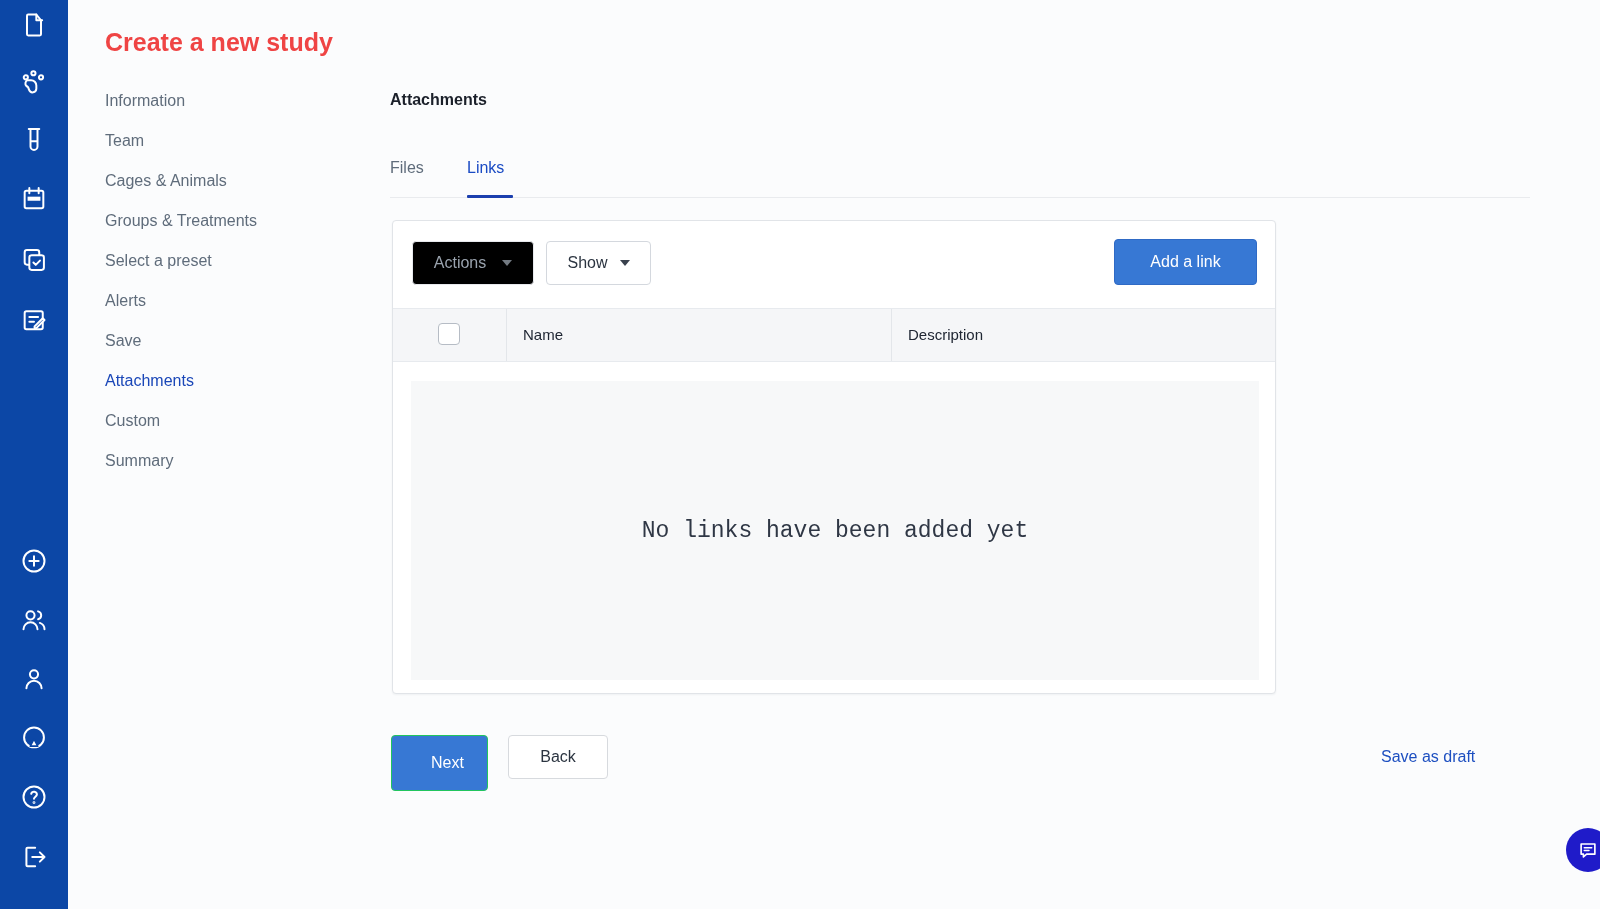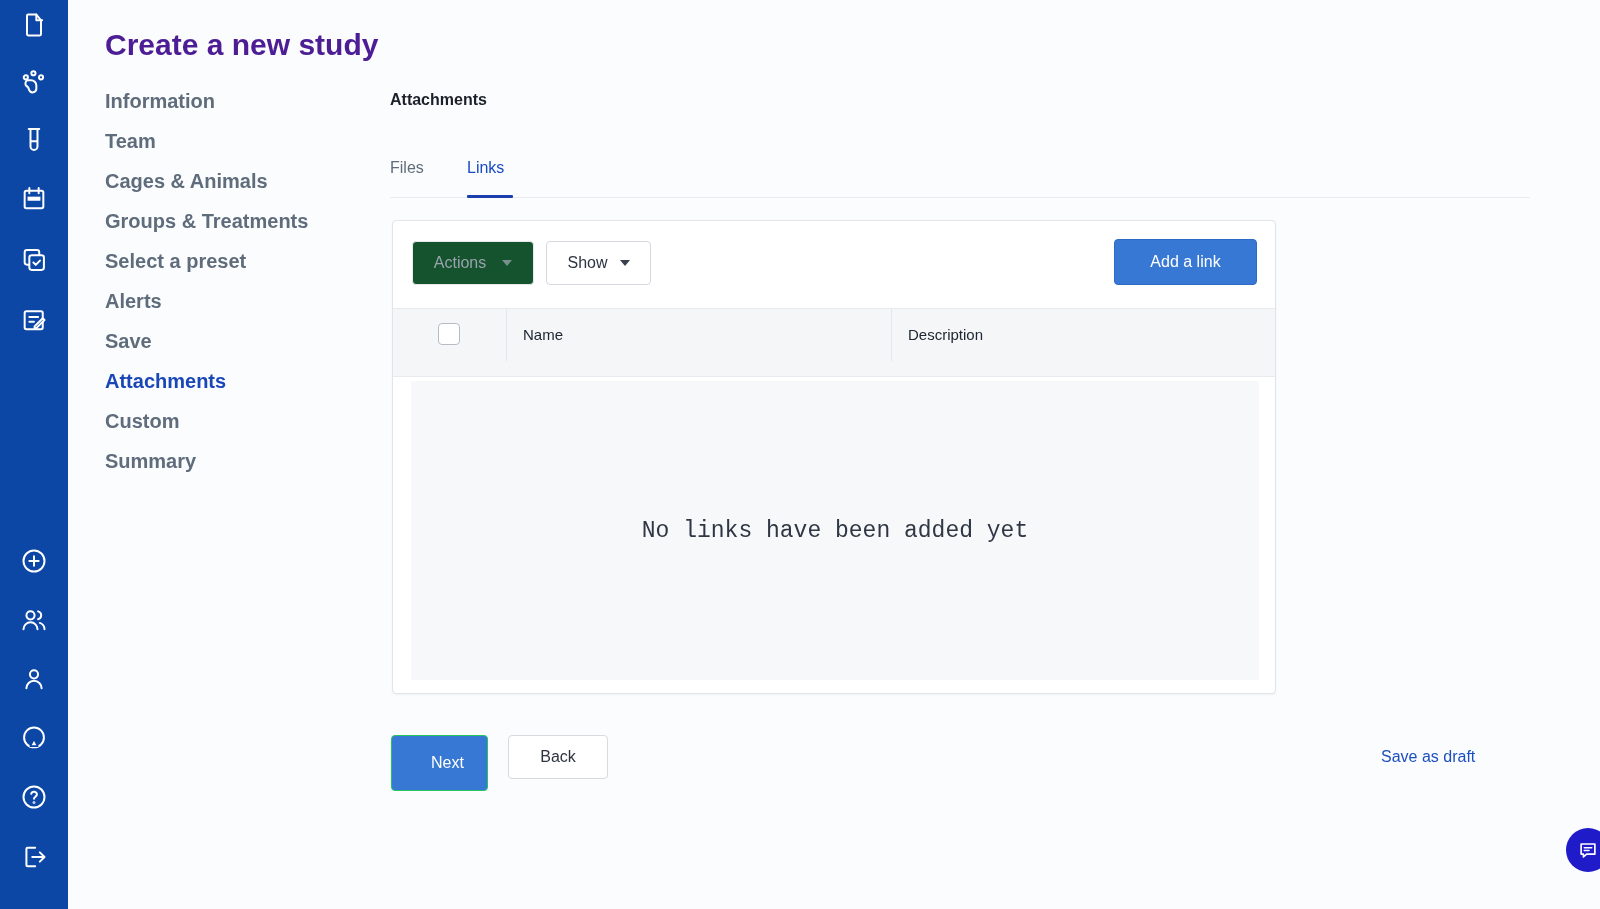--- a/index.html
+++ b/index.html
@@ -8,56 +8,56 @@
     width:1600px; height:909px; position:relative; overflow:hidden;
     background:#fbfcfd; font-family:"Liberation Sans", sans-serif;
   }
 
   
   .rail { position:absolute; left:0; top:0; width:68px; height:909px; background:#0c47a6; }
   .rail-icon { position:absolute; left:20px; width:28px; height:28px; color:#ffffff; cursor:pointer; }
   .rail-icon svg { width:100%; height:100%; display:block; }
 
   
-  .page-title { position:absolute; left:105px; top:28px; font-size:30px; font-weight:600; color:#4c1d95; }
+  .page-title { position:absolute; left:105px; top:28px; font-size:25px; font-weight:600; color:#ef4444; }
   .steps { position:absolute; left:105px; top:81px; }
-  .step { height:40px; display:flex; align-items:center; font-size:20px; color:#5f6c7b; cursor:pointer; white-space:nowrap;font-weight:bold; }
+  .step { height:40px; display:flex; align-items:center; font-size:16px; color:#5f6c7b; cursor:pointer; white-space:nowrap; }
   .step.active { color:#1a47b8; }
 
   
   .section-title { position:absolute; left:390px; top:91px; font-size:16px; font-weight:700; color:#1b202a; }
   .tab { position:absolute; top:159px; font-size:16px; cursor:pointer;text-align:center; }
   .tab-files { left:390px; color:#5f6c7b; }
   .tab-links { left:467px; color:#1a4bc4; font-weight:500; }
   .tabs-rule { position:absolute; left:390px; top:197px; width:1140px; height:1px; background:#e9ebee; }
   .tab-underline { position:absolute; left:467px; top:195px; width:46px; height:3px; background:#1b3fae; border-radius:1px; }
 
   
   .card {
     position:absolute; left:392px; top:220px; width:884px; height:474px;
     background:#ffffff; border:1px solid #e1e4e8; border-radius:4px;
     box-shadow:0 1px 2px rgba(20,30,50,0.05);
   }
   .btn { display:flex; align-items:center; justify-content:center; border-radius:4px; font-size:16px; cursor:pointer; font-family:"Liberation Sans", sans-serif; }
   .btn-actions {
     position:absolute; left:19px; top:20px; width:122px; height:44px;
-    background:#14532d; border:1px solid #e7e9ed; color:#9aa3ae; gap:16px;
+    background:#000000; border:1px solid #e7e9ed; color:#9aa3ae; gap:16px;
   }
   .btn-show {
     position:absolute; left:153px; top:20px; width:105px; height:44px;
     background:#ffffff; border:1px solid #d4d8de; color:#2b3440; gap:12px;
   }
   .caret { width:0; height:0; border-left:5px solid transparent; border-right:5px solid transparent; border-top:6px solid currentColor; opacity:.75; }
   .btn-add {
     position:absolute; right:18px; top:18px; width:143px; height:46px;
     background:#3778d4; border:1px solid #2f6ac5; color:#ffffff;margin-left:48px;
   }
 
   .table-head {
-    position:absolute; left:0; top:87px; width:882px; height:69px;
+    position:absolute; left:0; top:87px; width:882px; height:54px;
     background:#f5f6f8; border-top:1px solid #e7eaee; border-bottom:1px solid #e7eaee;
   }
   .checkbox {
     position:absolute; left:45px; top:14px; width:22px; height:22px;
     background:#ffffff; border:1.5px solid #b6bcc5; border-radius:4px; cursor:pointer;
   }
   .col-divider { position:absolute; top:0; width:1px; height:52px; background:#e3e6ea; }
   .col-divider.d1 { left:113px; }
   .col-divider.d2 { left:498px; }
   .col-label { position:absolute; top:0; height:52px; line-height:52px; font-size:15px; color:#202734; font-weight:500; }

